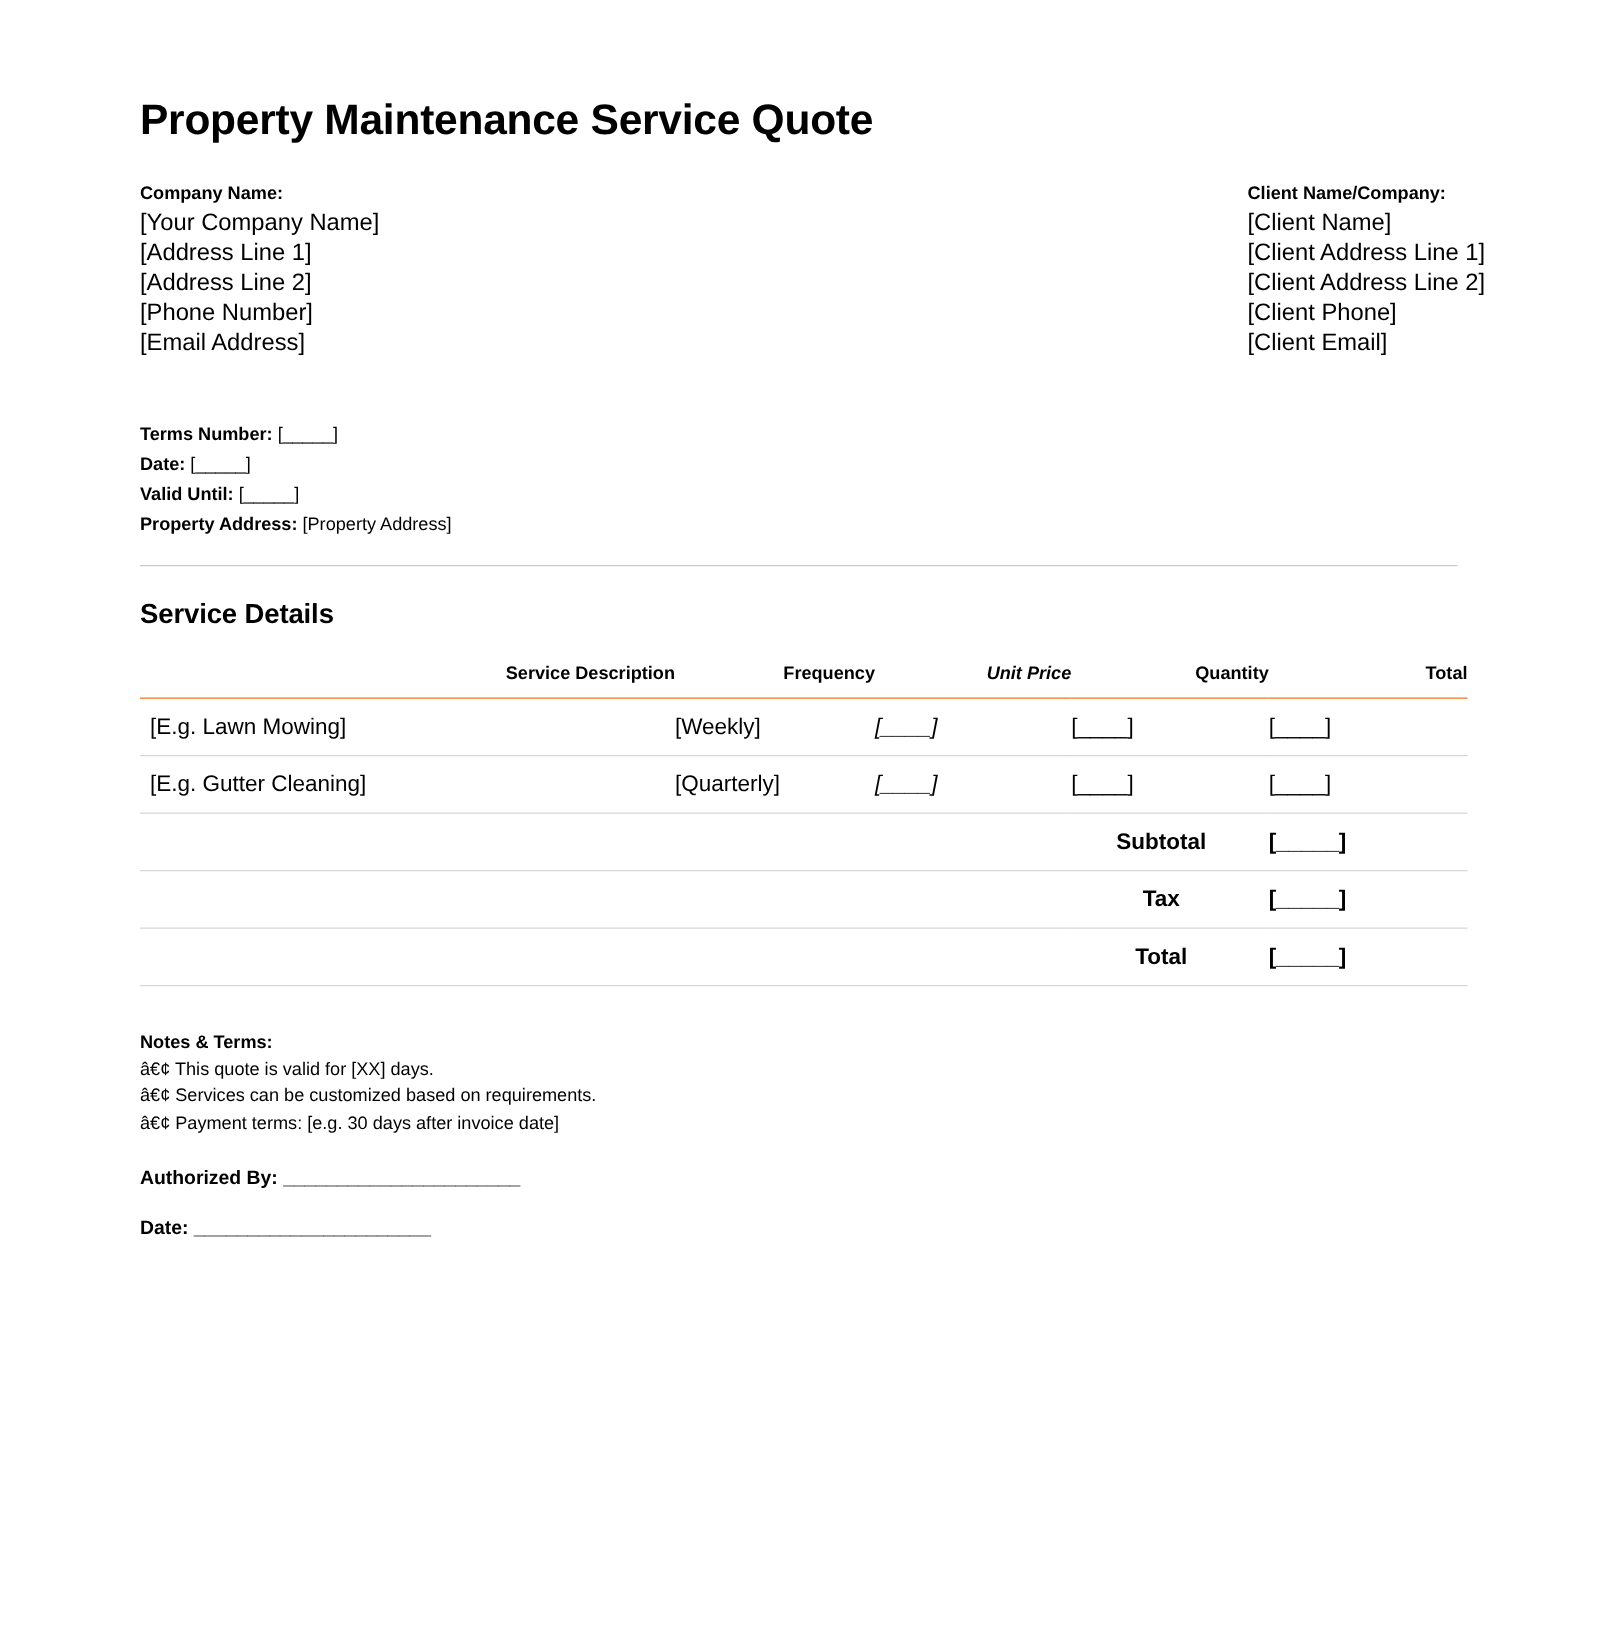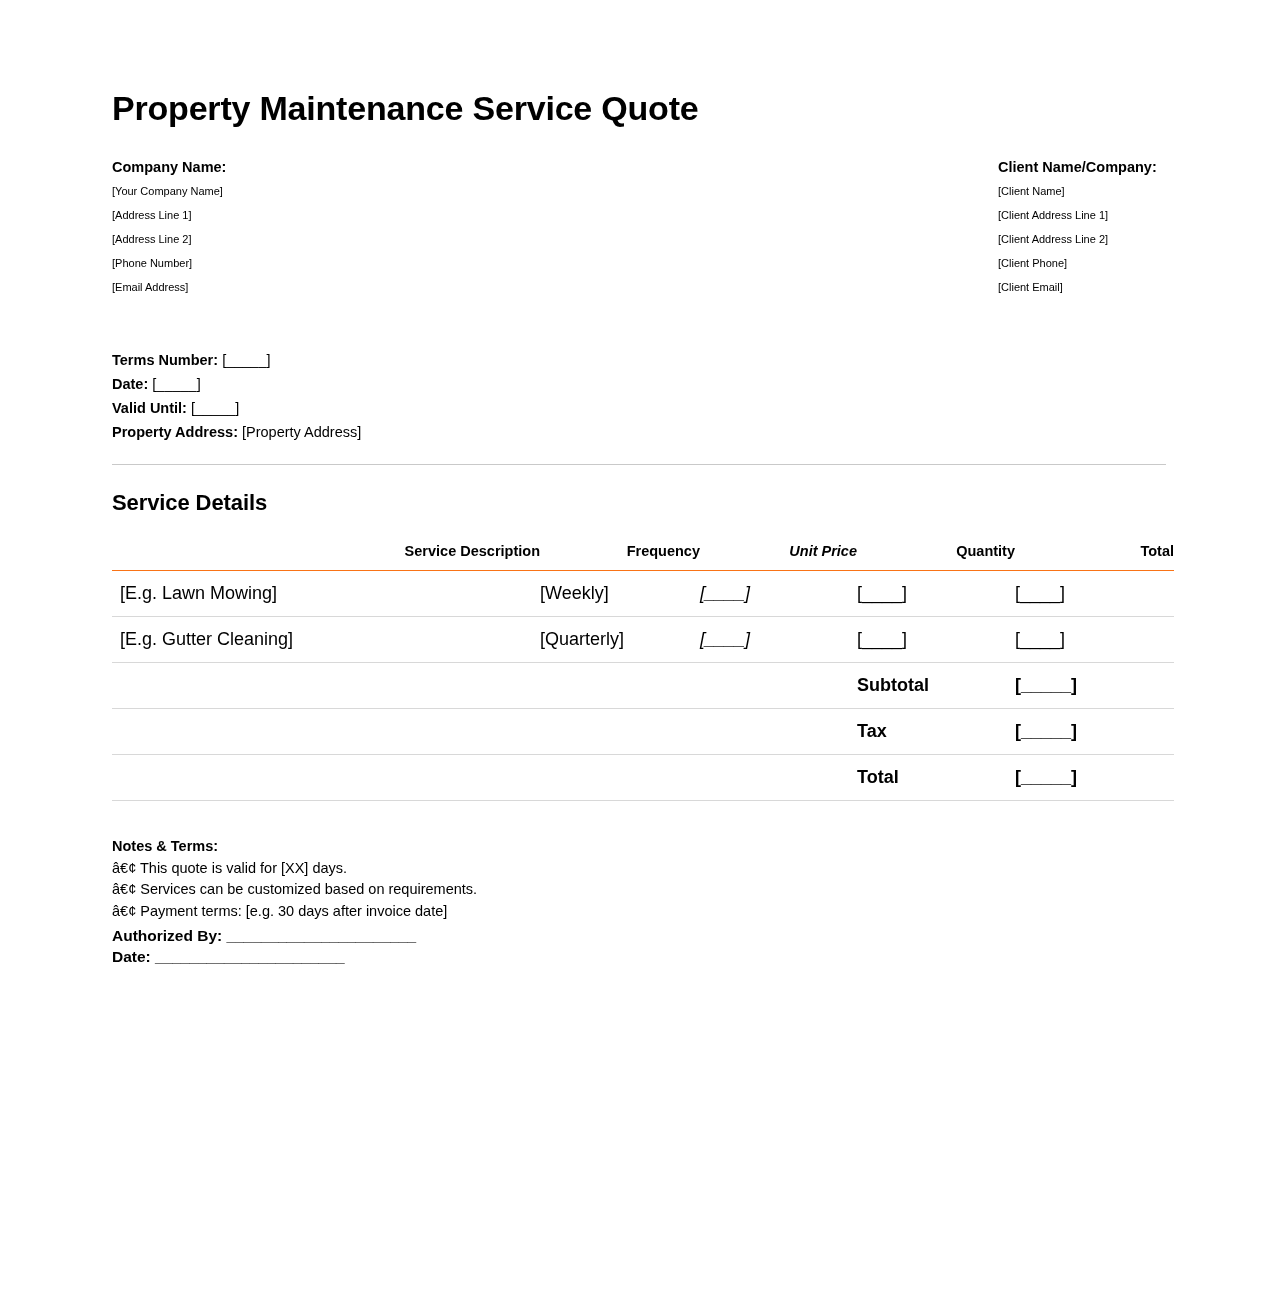--- a/index.html
+++ b/index.html
@@ -10,21 +10,21 @@
   body {
     width: 1278px;
     height: 1300px;
     position: relative;
     font-family: "Liberation Sans", sans-serif;
     color: #000000;
     overflow: hidden;
   }
   .page {
     position: absolute;
-    left: 0; top: 12px;
+    left: 0; top: 0;
     width: 1278px;
     height: 984px;
     box-sizing: border-box;
     padding: 4px;
   }
   .doc-title {
     position: absolute;
     left: 112px;
     top: 78px;
     font-size: 34px;
@@ -48,21 +48,21 @@
     line-height: 24px;
   }
   .party-col.left { left: 0; }
   .party-col.right { left: 886px; }
   .party-heading {
     font-weight: bold;
     font-size: 14.5px;
     line-height: 24px;
   }
   .party-line {
-    font-size: 11px;
+    font-size: 19px;
     line-height: 24px;
     white-space: nowrap;
   }
 
   
   .meta {
     position: absolute;
     left: 112px;
     top: 336px;
     font-size: 14.5px;
@@ -117,21 +117,21 @@
   }
   .c-desc  { width: 420px; padding-left: 8px !important; }
   .c-freq  { width: 160px; }
   .c-unit  { width: 157px; font-style: italic; }
   .c-qty   { width: 158px; }
   .c-total { width: 159px; }
 
   .svc-table th.c-desc { padding-left: 8px !important; }
 
   .sum-label {
-    text-align: left;
+    text-align: center;
     font-weight: bold;
     padding-right: 14px !important;
   }
   .sum-val {
     font-weight: bold;
   }
 
   
   .notes {
     position: absolute;
@@ -155,21 +155,21 @@
   
   .sign {
     position: absolute;
     left: 112px;
     top: 913px;
     font-size: 15.5px;
     line-height: 21px;
     font-weight: bold;
     white-space: nowrap;
   }
-  .sign-row { white-space: nowrap; }
+  .sign-row { white-space: nowrap; margin-top: 19px; }
   .sign-rule { font-weight: bold; letter-spacing: 0px; }
 </style>
 </head>
 <body>
 
 <div class="page">
 
   <div class="doc-title">Property Maintenance Service Quote</div>
 
   <div class="parties">

